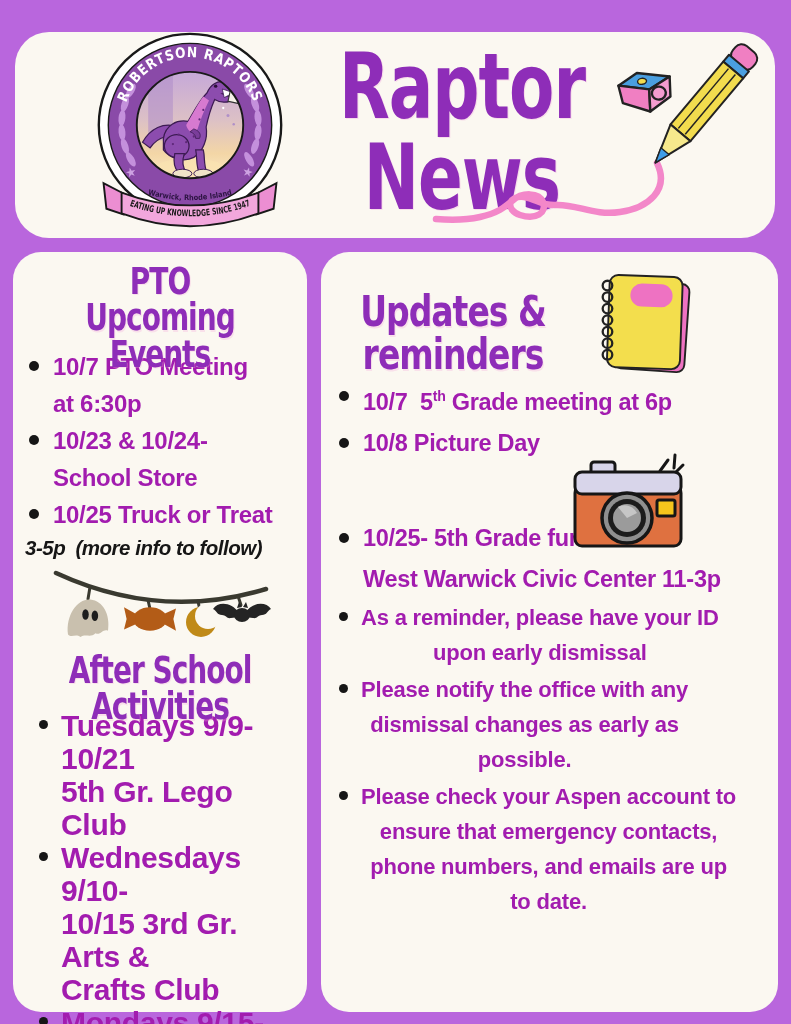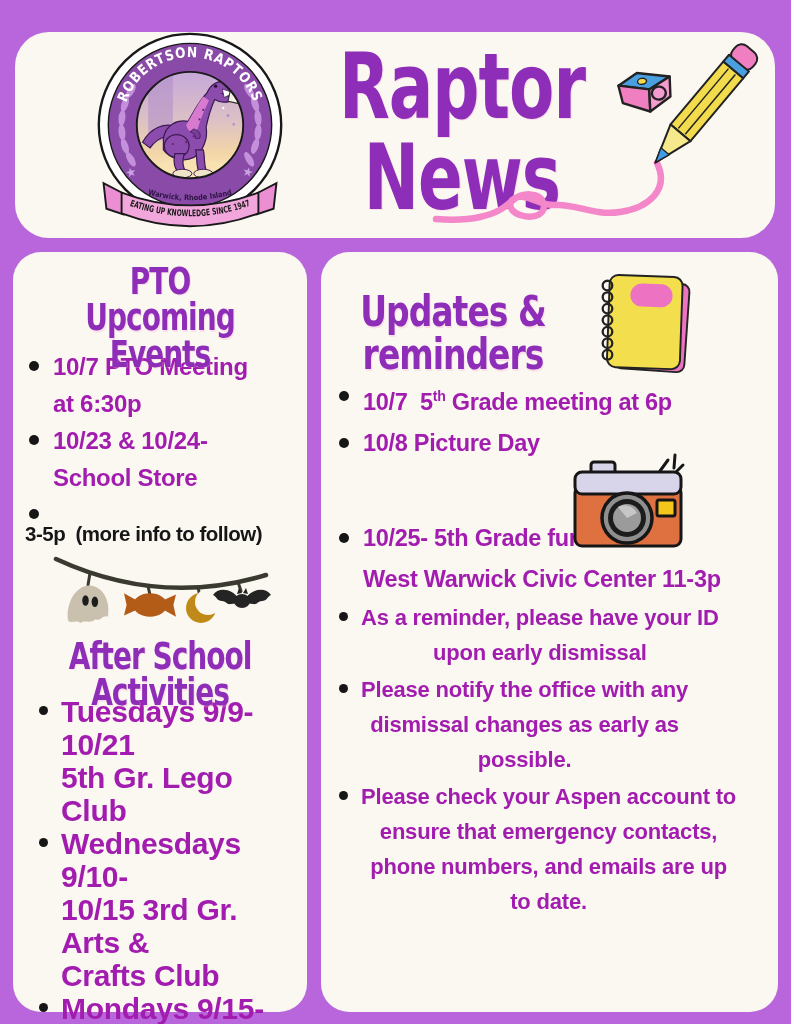--- a/index.html
+++ b/index.html
@@ -28,21 +28,21 @@
   .after-heading{font-size:28px;line-height:1.0;margin-top:10px;}
   .updates-heading{font-size:33px;line-height:1.0;flex:0 0 232px;margin-top:10px;}
 
   ul.blist{list-style:none;margin:0;padding:0;color:#a21caf;font-weight:bold;}
   ul.blist li{display:flex;align-items:flex-start;}
   .dot{flex:none;width:10px;height:10px;border-radius:50%;background:#161616;}
   .li-txt{white-space:pre-line;}
 
   .pto-list{margin-top:40px;font-size:24px;line-height:37px;letter-spacing:-0.3px;}
   .pto-list .dot{margin:13px 14px 0 4px;}
-  .note{margin:2px 0 0 0;font-size:20.5px;line-height:26px;
+  .note{margin:2px 0 0 0;font-size:20.5px;line-height:26px;font-style:italic;
         font-weight:bold;color:#161616;white-space:pre;letter-spacing:-0.5px;}
   .garland{display:block;margin:4px auto 0;}
   .after-list{margin-top:20px;font-size:30px;line-height:33px;letter-spacing:-0.3px;}
   .after-list .dot{margin:11px 13px 0 14px;width:9px;height:9px;}
 
   .updates-row{display:flex;align-items:center;}
   .notebook{margin-left:26px;margin-top:0;}
   .events-list{margin-top:20px;font-size:23.5px;line-height:41px;letter-spacing:-0.3px;}
   .events-list .dot{margin:15px 14px 0 2px;}
   .events-list li.ev2{}
@@ -190,20 +190,21 @@
         <span class="li-txt">10/7 PTO Meeting
 at 6:30p</span>
       </li>
       <li>
         <span class="dot"></span>
         <span class="li-txt">10/23 &amp; 10/24-
 School Store</span>
       </li>
       <li>
         <span class="dot"></span>
+        <span class="li-txt">10/25 Truck or Treat</span>
       </li>
     </ul>
     <p class="note">3-5p  (more info to follow)</p>
 
     <svg class="garland" width="225" height="88" viewBox="0 0 225 88">
       <path d="M 8 8 Q 112 56 218 24" fill="none" stroke="#3a3a30" stroke-width="4.5" stroke-linecap="round"></path>
       <g stroke="#3a3a30" stroke-width="3" stroke-linecap="round">
         <line x1="42" y1="22" x2="40" y2="34"></line>
           <line x1="100" y1="35" x2="102" y2="44"></line>
         <line x1="150" y1="36" x2="152" y2="46"></line>

